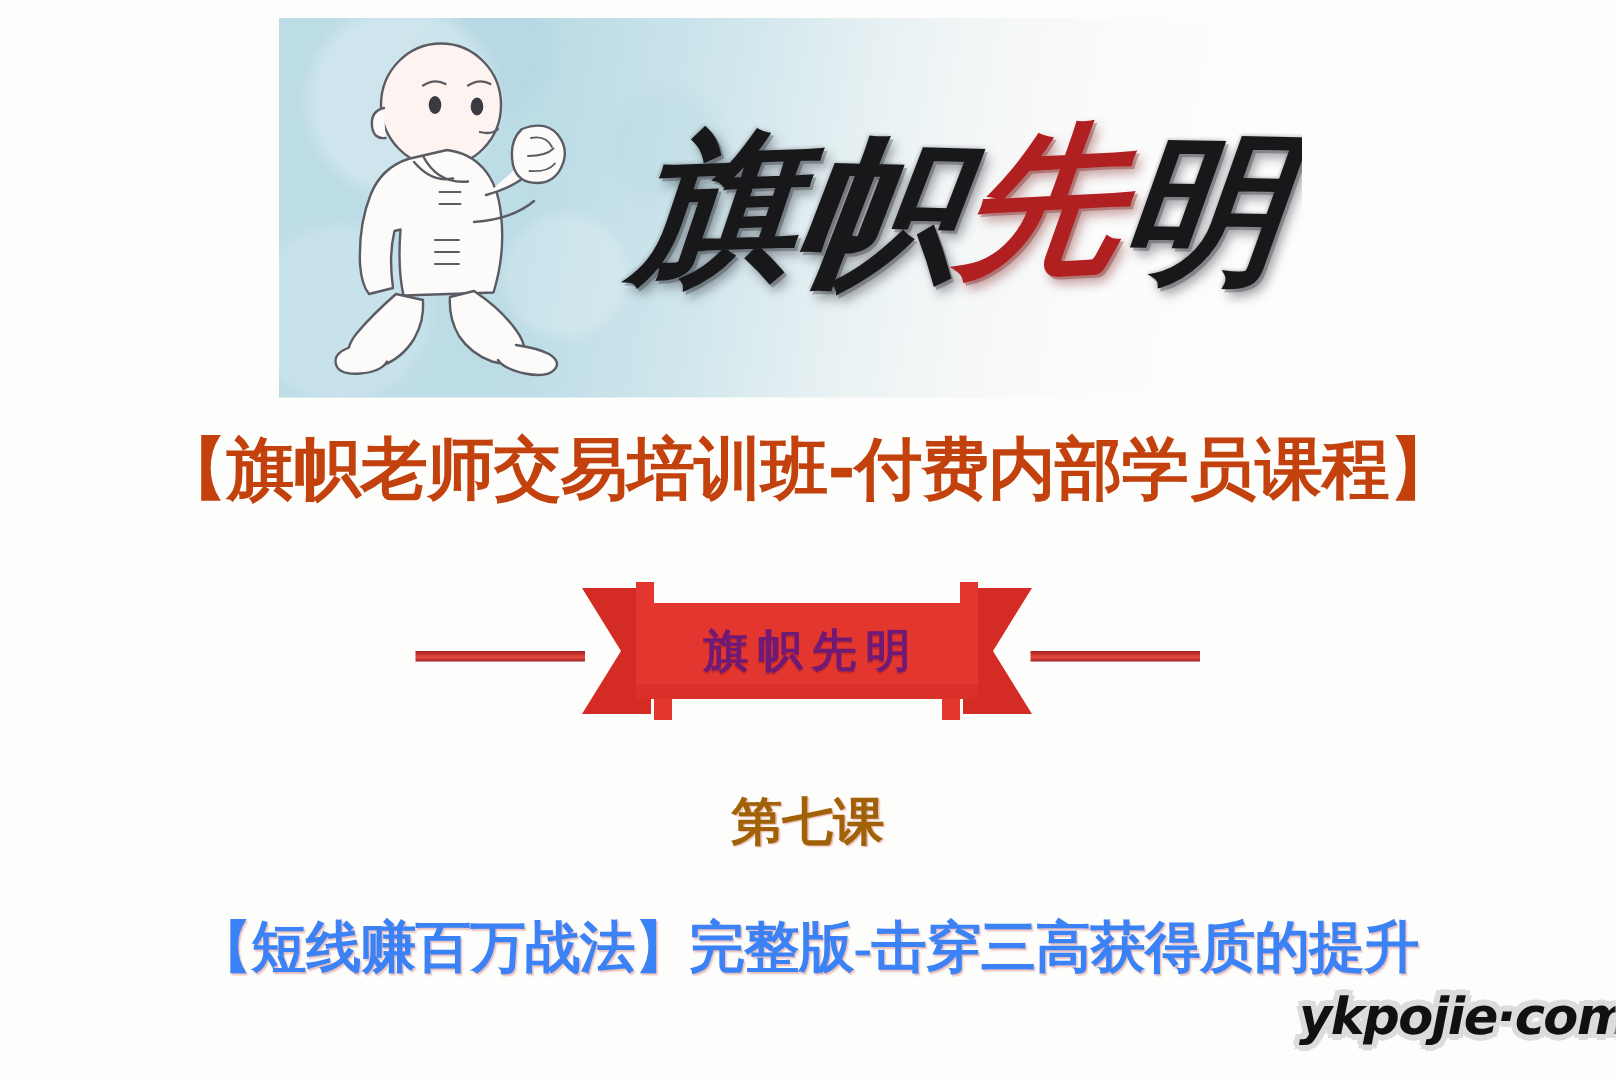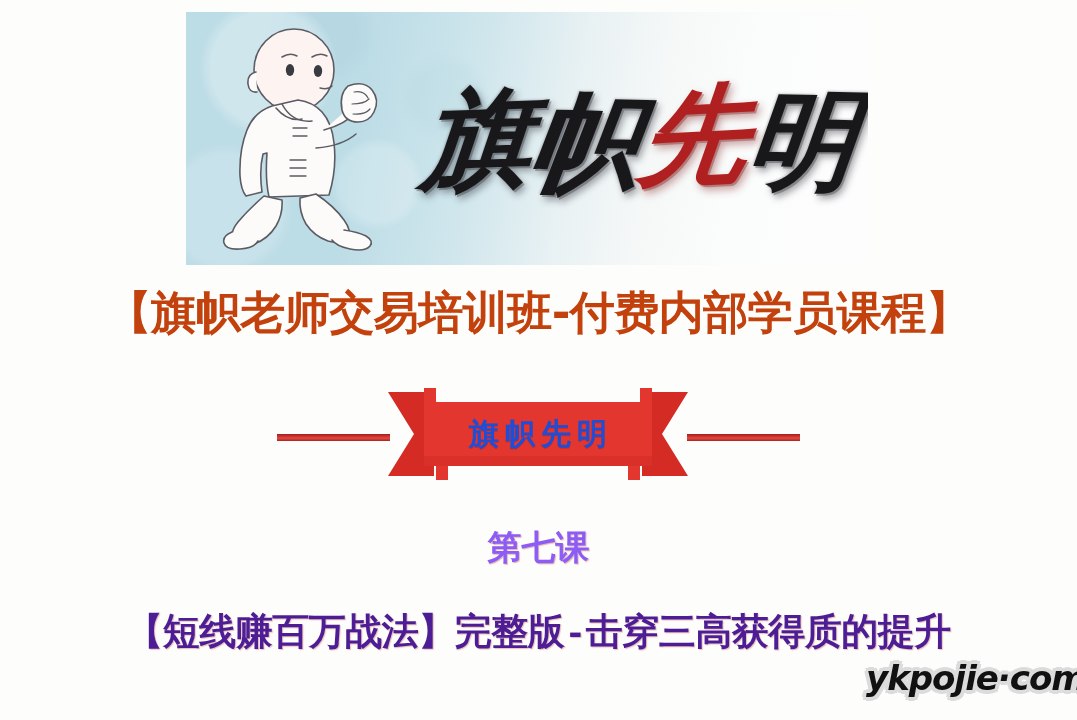--- a/index.html
+++ b/index.html
@@ -134,52 +134,52 @@
     left: 0; right: 0;
     top: 18px;
     height: 56px;
     display: flex;
     align-items: center;
     justify-content: center;
     font-size: 30px;
     font-weight: 700;
     letter-spacing: 6px;
     text-indent: 6px;
-    color: #1d4ed8;
+    color: #701a75;
     font-family: "DejaVu Sans", "Liberation Sans", sans-serif;
     z-index: 3;
     text-shadow: 0 1px 0 rgba(150,25,25,.35);
   }
 
   
   .lesson {
     position: absolute;
     left: 0;
     right: 0;
     top: 525px;
     text-align: center;
     font-size: 34px;
     font-weight: 700;
-    color: #8b5cf6;
+    color: #a16207;
     font-family: "DejaVu Serif", "Liberation Serif", serif;
     text-shadow: 1px 1px 1px rgba(180,40,35,.35);
   }
 
   
   .subtitle {
     position: absolute;
     left: 0;
     right: 0;
     top: 607px;
     text-align: center;
     font-size: 37px;
     font-weight: 700;
-    color: #4c1d95;
+    color: #3b82f6;
     white-space: nowrap;
-    font-family: Liberation Mono, monospace;
+    font-family: Liberation Serif, serif;
     letter-spacing: -0.5px;
     text-shadow: 1px 1px 1px rgba(190,45,40,.3);
   }
 
   
   .watermark {
     position: absolute;
     left: 866px;
     top: 658px;
     font-size: 34px;

